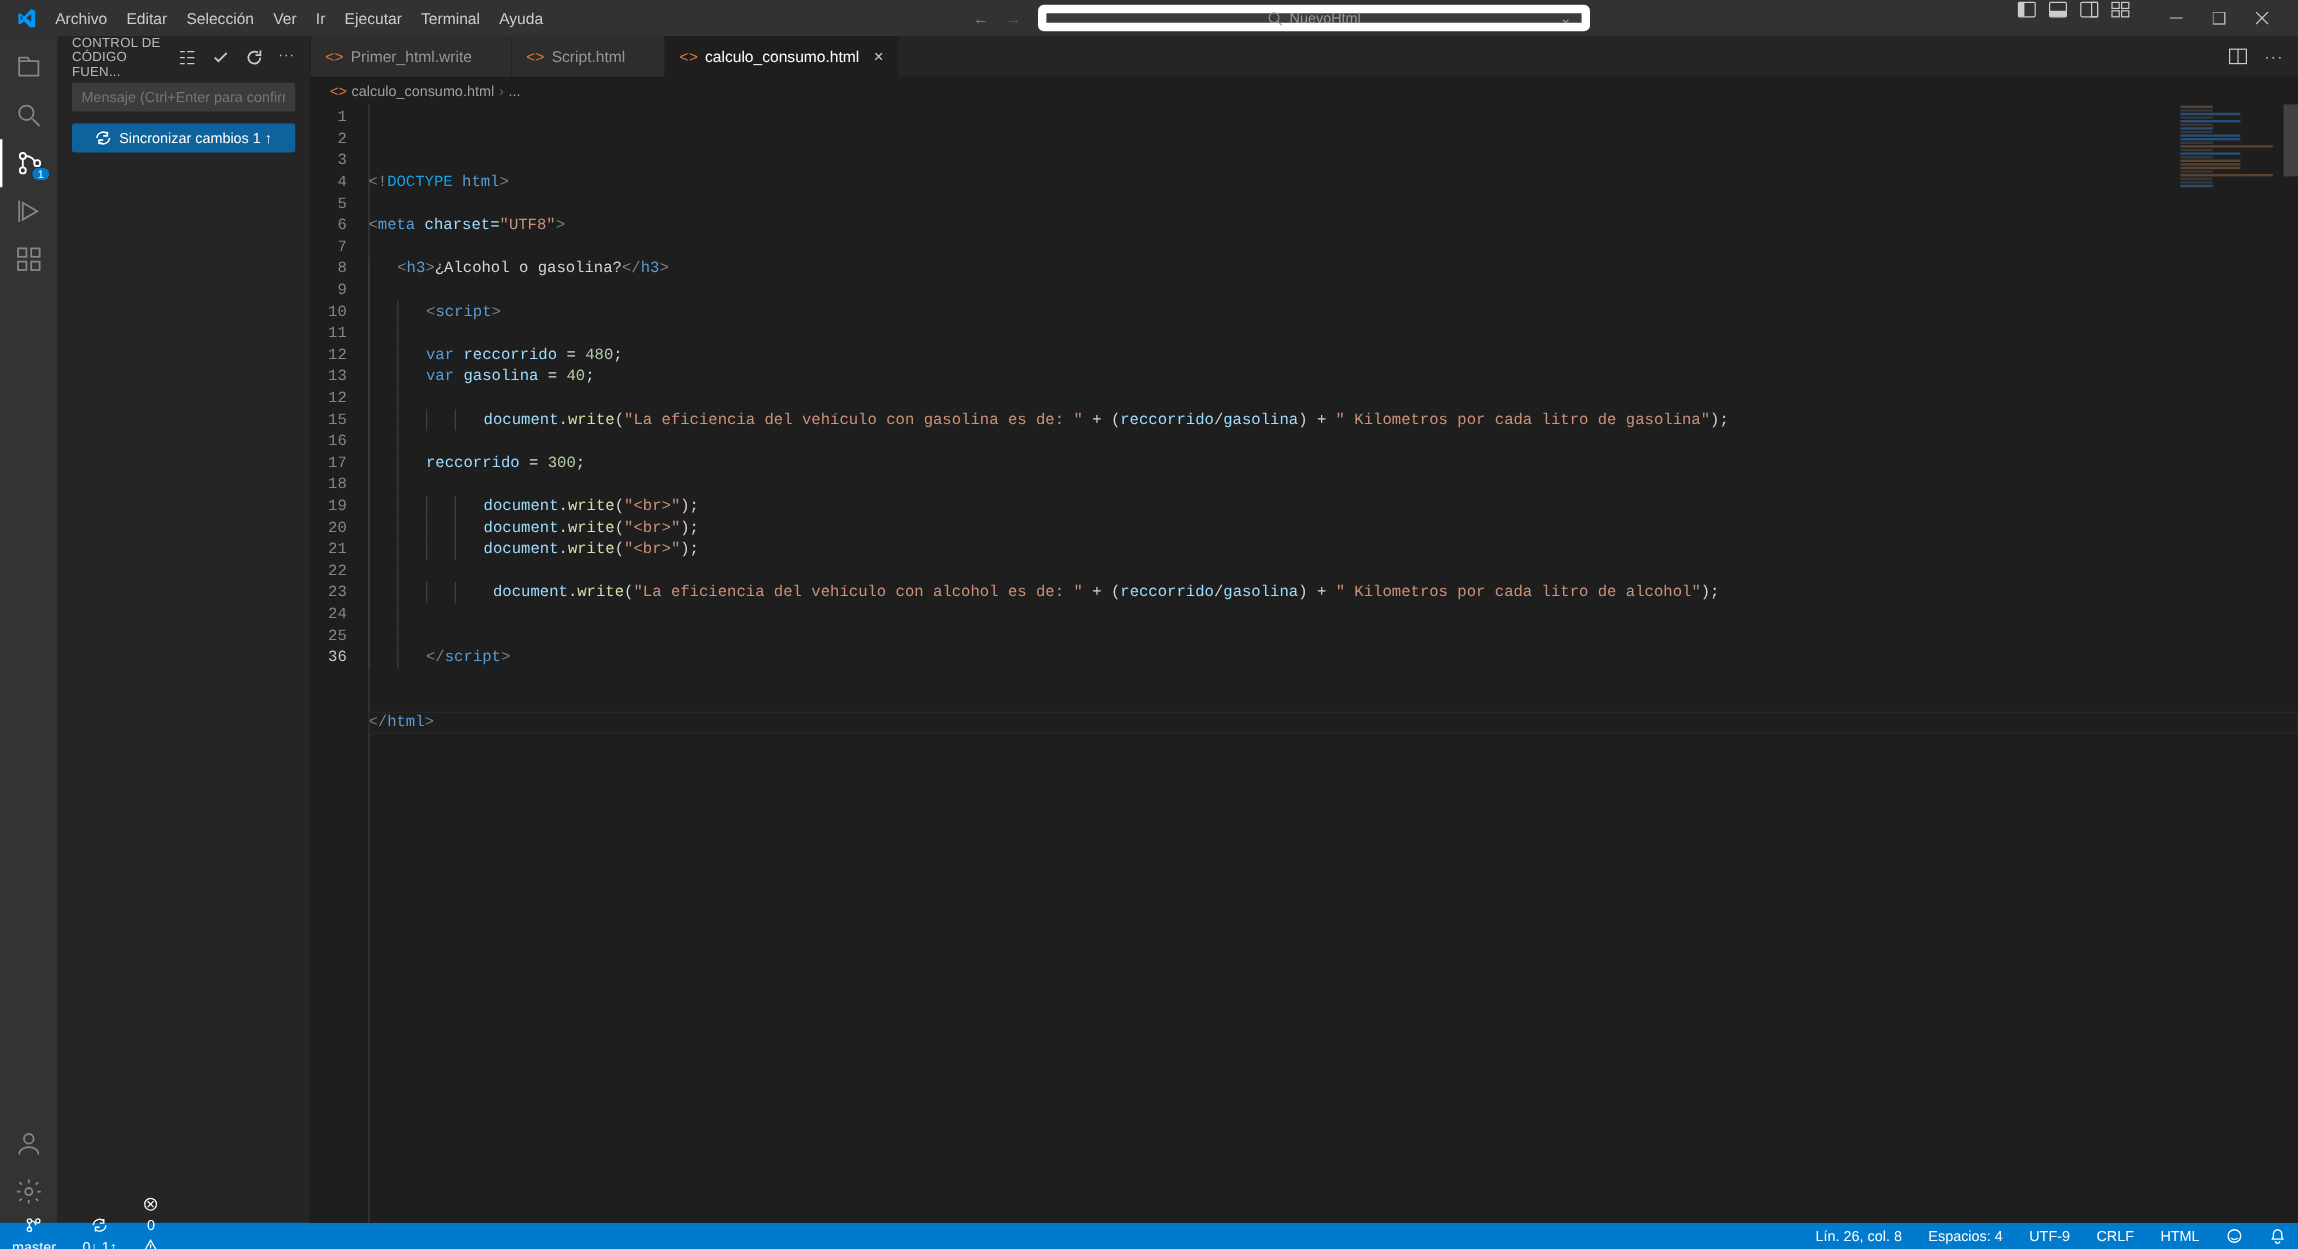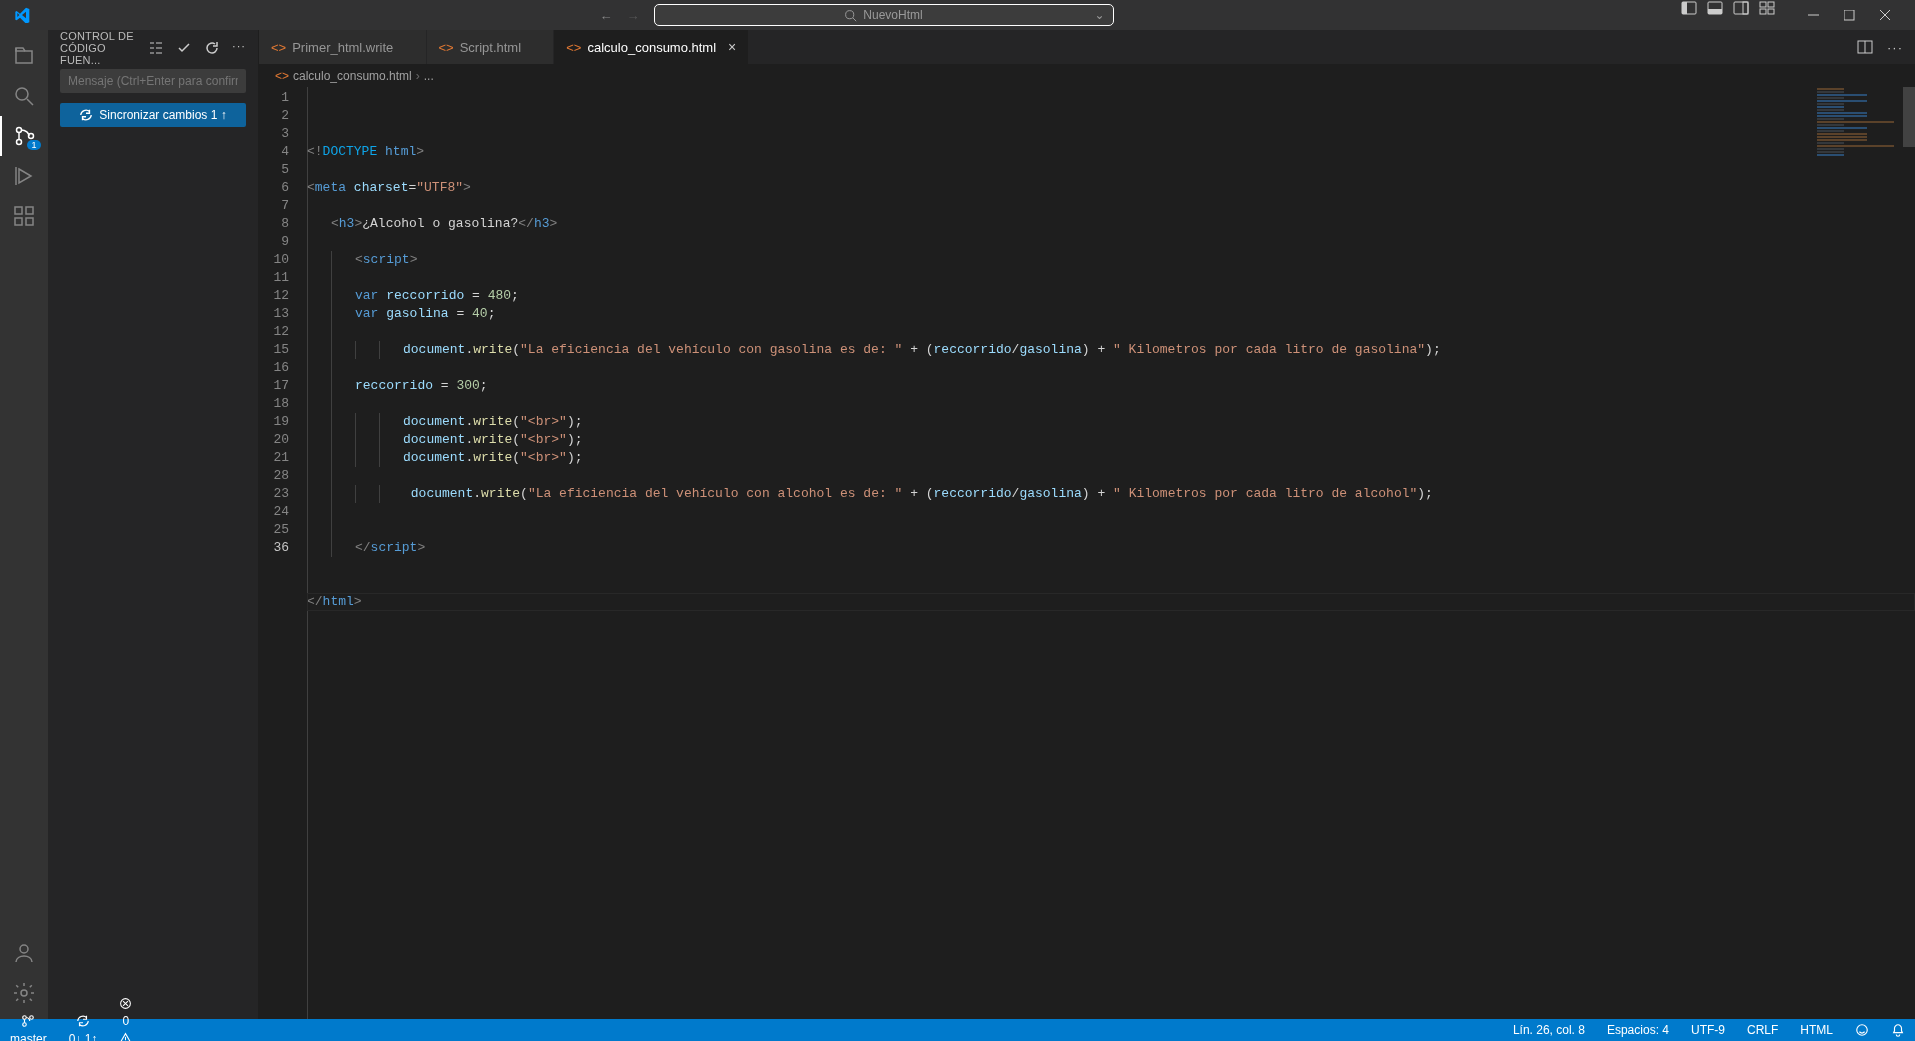--- a/index.html
+++ b/index.html
@@ -23,21 +23,21 @@
   align-items: center;
   padding: 0 6px;
 }
 .titlebar .vscode-logo { width: 16px; height: 16px; margin: 0 8px; }
 .menubar { display: flex; gap: 0; }
 .menubar .menu-item { padding: 4px 8px; color: #cccccc; cursor: pointer; }
 .titlebar-center { flex: 1; display: flex; align-items: center; justify-content: center; gap: 6px; }
 .nav-arrows { display: flex; gap: 14px; color: #8a8a8a; padding-right: 8px;}
 .command-center {
   width: 460px; height: 22px;
-  background: #3c3c3c; border: 1px solid #ffffff; border-radius: 5px;
+  background: #3c3c3c; border: 7px solid #ffffff; border-radius: 5px;
   display: flex; align-items: center; justify-content: center; gap: 6px;
   color: #9a9a9a; font-size: 12px;
   position: relative;
 }
 .command-center .chev { position: absolute; right: 8px; color: #9a9a9a; }
 .title-controls { display: flex; gap: 14px; color: #cccccc; padding: 0 6px;}
 .title-controls .group { display: flex; gap: 10px; }
 .window-controls { display: flex; gap: 0; margin-left: 6px;}
 .window-controls .wbtn { width: 36px; height: 30px; display:flex; align-items:center; justify-content:center; color:#ccc;}
 
@@ -158,20 +158,30 @@
 .statusbar .left, .statusbar .right { display:flex; gap:14px; align-items:center; }
 .statusbar .item { display:flex; align-items:center; gap:4px; padding:0 4px;flex-direction:column; }
 </style>
 </head>
 <body>
 
 <div class="titlebar">
   <svg class="vscode-logo" viewBox="0 0 24 24">
       <path fill="#0098ff" d="M23 3l-5-2-9 9-5-4-2 1v12l2 1 5-4 9 9 5-2V3zM5 15V9l3 3-3 3zm13 2l-6-5 6-5v10z"></path>
     </svg>
+  <div class="menubar" id="menubar">
+      <span class="menu-item">Archivo</span>
+      <span class="menu-item">Editar</span>
+      <span class="menu-item">Selección</span>
+      <span class="menu-item">Ver</span>
+      <span class="menu-item">Ir</span>
+      <span class="menu-item">Ejecutar</span>
+      <span class="menu-item">Terminal</span>
+      <span class="menu-item">Ayuda</span>
+    </div>
   <div class="titlebar-center">
     <div class="nav-arrows">
       <span>←</span>
       <span style="opacity:.4">→</span>
     </div>
     <div class="command-center">
       <svg width="13" height="13" viewBox="0 0 16 16">
           <circle cx="7" cy="7" r="5" stroke="#9a9a9a" stroke-width="1.2" fill="none"></circle>
           <line x1="11" y1="11" x2="15" y2="15" stroke="#9a9a9a" stroke-width="1.2"></line>
         </svg>
@@ -350,21 +360,21 @@
           <div class="ln">12</div>
           <div class="ln">13</div>
           <div class="ln">12</div>
           <div class="ln">15</div>
           <div class="ln">16</div>
           <div class="ln">17</div>
           <div class="ln">18</div>
           <div class="ln">19</div>
           <div class="ln">20</div>
           <div class="ln">21</div>
-          <div class="ln">28</div>
+          <div class="ln">22</div>
           <div class="ln">23</div>
           <div class="ln">24</div>
           <div class="ln">25</div>
           <div class="ln active">36</div>
         </div>
       <div class="code" id="code">
         <div class="iguide" style="left:0px"></div>
       <div class="line"><span style="padding-left:0px;display:inline-block;"></span><span class="tk-gray">&lt;!</span><span class="tk-doctype">DOCTYPE</span><span class="tk-white"> </span><span class="tk-tag">html</span><span class="tk-gray">&gt;</span></div><div class="line"><span style="padding-left:0px;display:inline-block;"></span></div><div class="line"><span style="padding-left:0px;display:inline-block;"></span><span class="tk-gray">&lt;</span><span class="tk-tag">meta</span><span class="tk-white"> </span><span class="tk-attr">charset</span><span class="tk-white">=</span><span class="tk-str">"UTF8"</span><span class="tk-gray">&gt;</span></div><div class="line"><span style="padding-left:0px;display:inline-block;"></span></div><div class="line"><span class="iguide" style="left:0px;height:18px;top:0;"></span><span style="padding-left:24px;display:inline-block;"></span><span class="tk-gray">&lt;</span><span class="tk-tag">h3</span><span class="tk-gray">&gt;</span><span class="tk-white">¿Alcohol o gasolina?</span><span class="tk-gray">&lt;/</span><span class="tk-tag">h3</span><span class="tk-gray">&gt;</span></div><div class="line"><span class="iguide" style="left:0px;height:18px;top:0;"></span><span style="padding-left:24px;display:inline-block;"></span></div><div class="line"><span class="iguide" style="left:0px;height:18px;top:0;"></span><span class="iguide" style="left:24px;height:18px;top:0;"></span><span style="padding-left:48px;display:inline-block;"></span><span class="tk-gray">&lt;</span><span class="tk-tag">script</span><span class="tk-gray">&gt;</span></div><div class="line"><span class="iguide" style="left:0px;height:18px;top:0;"></span><span class="iguide" style="left:24px;height:18px;top:0;"></span><span style="padding-left:48px;display:inline-block;"></span></div><div class="line"><span class="iguide" style="left:0px;height:18px;top:0;"></span><span class="iguide" style="left:24px;height:18px;top:0;"></span><span style="padding-left:48px;display:inline-block;"></span><span class="tk-kw">var</span><span class="tk-white"> </span><span class="tk-var">reccorrido</span><span class="tk-white"> = </span><span class="tk-num">480</span><span class="tk-white">;</span></div><div class="line"><span class="iguide" style="left:0px;height:18px;top:0;"></span><span class="iguide" style="left:24px;height:18px;top:0;"></span><span style="padding-left:48px;display:inline-block;"></span><span class="tk-kw">var</span><span class="tk-white"> </span><span class="tk-var">gasolina</span><span class="tk-white"> = </span><span class="tk-num">40</span><span class="tk-white">;</span></div><div class="line"><span class="iguide" style="left:0px;height:18px;top:0;"></span><span class="iguide" style="left:24px;height:18px;top:0;"></span><span style="padding-left:48px;display:inline-block;"></span></div><div class="line"><span class="iguide" style="left:0px;height:18px;top:0;"></span><span class="iguide" style="left:24px;height:18px;top:0;"></span><span class="iguide" style="left:48px;height:18px;top:0;"></span><span class="iguide" style="left:72px;height:18px;top:0;"></span><span style="padding-left:96px;display:inline-block;"></span><span class="tk-obj">document</span><span class="tk-white">.</span><span class="tk-fn">write</span><span class="tk-white">(</span><span class="tk-str">"La eficiencia del vehículo con gasolina es de: "</span><span class="tk-white"> + (</span><span class="tk-var">reccorrido</span><span class="tk-white">/</span><span class="tk-var">gasolina</span><span class="tk-white">) + </span><span class="tk-str">" Kilometros por cada litro de gasolina"</span><span class="tk-white">);</span></div><div class="line"><span class="iguide" style="left:0px;height:18px;top:0;"></span><span class="iguide" style="left:24px;height:18px;top:0;"></span><span style="padding-left:48px;display:inline-block;"></span></div><div class="line"><span class="iguide" style="left:0px;height:18px;top:0;"></span><span class="iguide" style="left:24px;height:18px;top:0;"></span><span style="padding-left:48px;display:inline-block;"></span><span class="tk-var">reccorrido</span><span class="tk-white"> = </span><span class="tk-num">300</span><span class="tk-white">;</span></div><div class="line"><span class="iguide" style="left:0px;height:18px;top:0;"></span><span class="iguide" style="left:24px;height:18px;top:0;"></span><span style="padding-left:48px;display:inline-block;"></span></div><div class="line"><span class="iguide" style="left:0px;height:18px;top:0;"></span><span class="iguide" style="left:24px;height:18px;top:0;"></span><span class="iguide" style="left:48px;height:18px;top:0;"></span><span class="iguide" style="left:72px;height:18px;top:0;"></span><span style="padding-left:96px;display:inline-block;"></span><span class="tk-obj">document</span><span class="tk-white">.</span><span class="tk-fn">write</span><span class="tk-white">(</span><span class="tk-str">"&lt;br&gt;"</span><span class="tk-white">);</span></div><div class="line"><span class="iguide" style="left:0px;height:18px;top:0;"></span><span class="iguide" style="left:24px;height:18px;top:0;"></span><span class="iguide" style="left:48px;height:18px;top:0;"></span><span class="iguide" style="left:72px;height:18px;top:0;"></span><span style="padding-left:96px;display:inline-block;"></span><span class="tk-obj">document</span><span class="tk-white">.</span><span class="tk-fn">write</span><span class="tk-white">(</span><span class="tk-str">"&lt;br&gt;"</span><span class="tk-white">);</span></div><div class="line"><span class="iguide" style="left:0px;height:18px;top:0;"></span><span class="iguide" style="left:24px;height:18px;top:0;"></span><span class="iguide" style="left:48px;height:18px;top:0;"></span><span class="iguide" style="left:72px;height:18px;top:0;"></span><span style="padding-left:96px;display:inline-block;"></span><span class="tk-obj">document</span><span class="tk-white">.</span><span class="tk-fn">write</span><span class="tk-white">(</span><span class="tk-str">"&lt;br&gt;"</span><span class="tk-white">);</span></div><div class="line"><span class="iguide" style="left:0px;height:18px;top:0;"></span><span class="iguide" style="left:24px;height:18px;top:0;"></span><span style="padding-left:48px;display:inline-block;"></span></div><div class="line"><span class="iguide" style="left:0px;height:18px;top:0;"></span><span class="iguide" style="left:24px;height:18px;top:0;"></span><span class="iguide" style="left:48px;height:18px;top:0;"></span><span class="iguide" style="left:72px;height:18px;top:0;"></span><span style="padding-left:96px;display:inline-block;"></span><span class="tk-white"> </span><span class="tk-obj">document</span><span class="tk-white">.</span><span class="tk-fn">write</span><span class="tk-white">(</span><span class="tk-str">"La eficiencia del vehículo con alcohol es de: "</span><span class="tk-white"> + (</span><span class="tk-var">reccorrido</span><span class="tk-white">/</span><span class="tk-var">gasolina</span><span class="tk-white">) + </span><span class="tk-str">" Kilometros por cada litro de alcohol"</span><span class="tk-white">);</span></div><div class="line"><span class="iguide" style="left:0px;height:18px;top:0;"></span><span class="iguide" style="left:24px;height:18px;top:0;"></span><span style="padding-left:48px;display:inline-block;"></span></div><div class="line"><span class="iguide" style="left:0px;height:18px;top:0;"></span><span class="iguide" style="left:24px;height:18px;top:0;"></span><span style="padding-left:48px;display:inline-block;"></span></div><div class="line"><span class="iguide" style="left:0px;height:18px;top:0;"></span><span class="iguide" style="left:24px;height:18px;top:0;"></span><span style="padding-left:48px;display:inline-block;"></span><span class="tk-gray">&lt;/</span><span class="tk-tag">script</span><span class="tk-gray">&gt;</span></div><div class="line"><span style="padding-left:0px;display:inline-block;"></span></div><div class="line"><span style="padding-left:0px;display:inline-block;"></span></div><div class="line"><span class="cursor-line"></span><span style="padding-left:0px;display:inline-block;"></span><span class="tk-gray">&lt;/</span><span class="tk-tag">html</span><span class="tk-gray">&gt;</span></div></div>
       <div class="minimap">
         <div class="mline orange short"></div>

